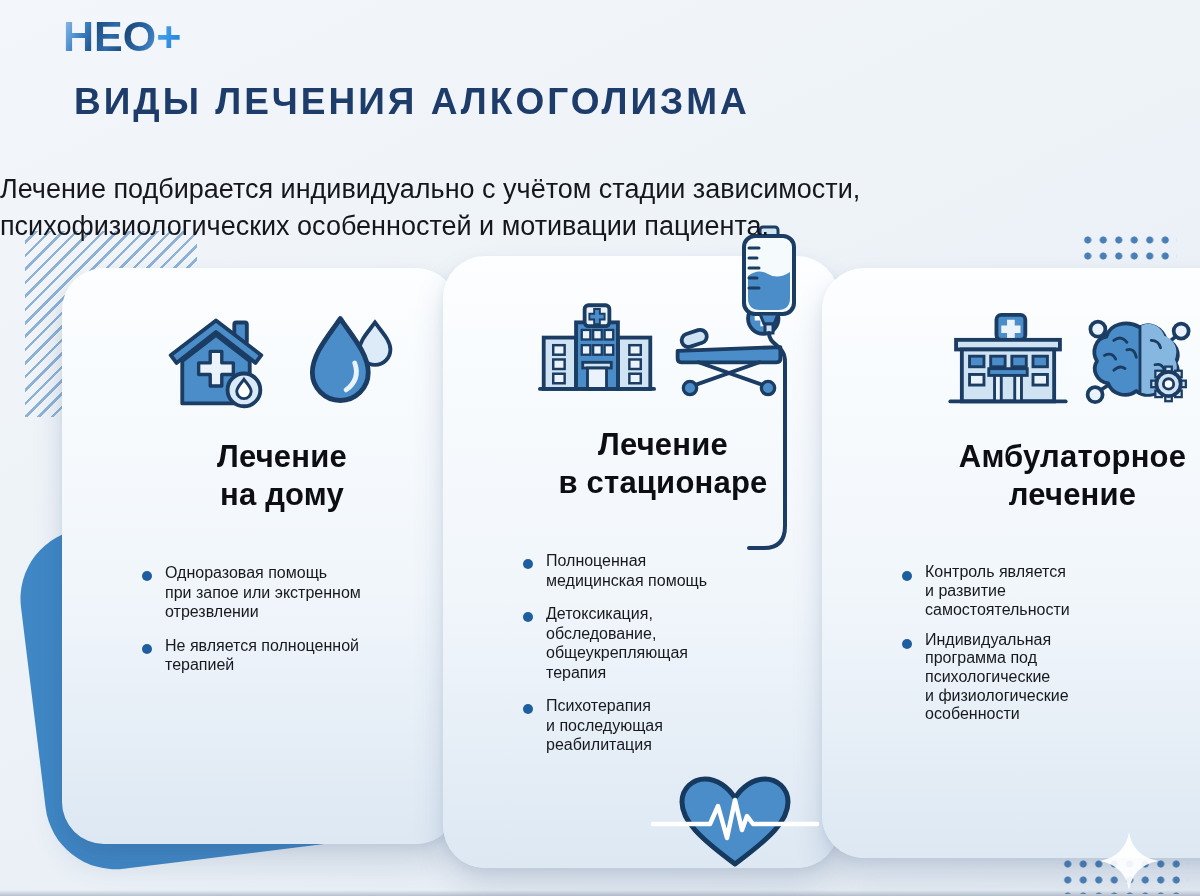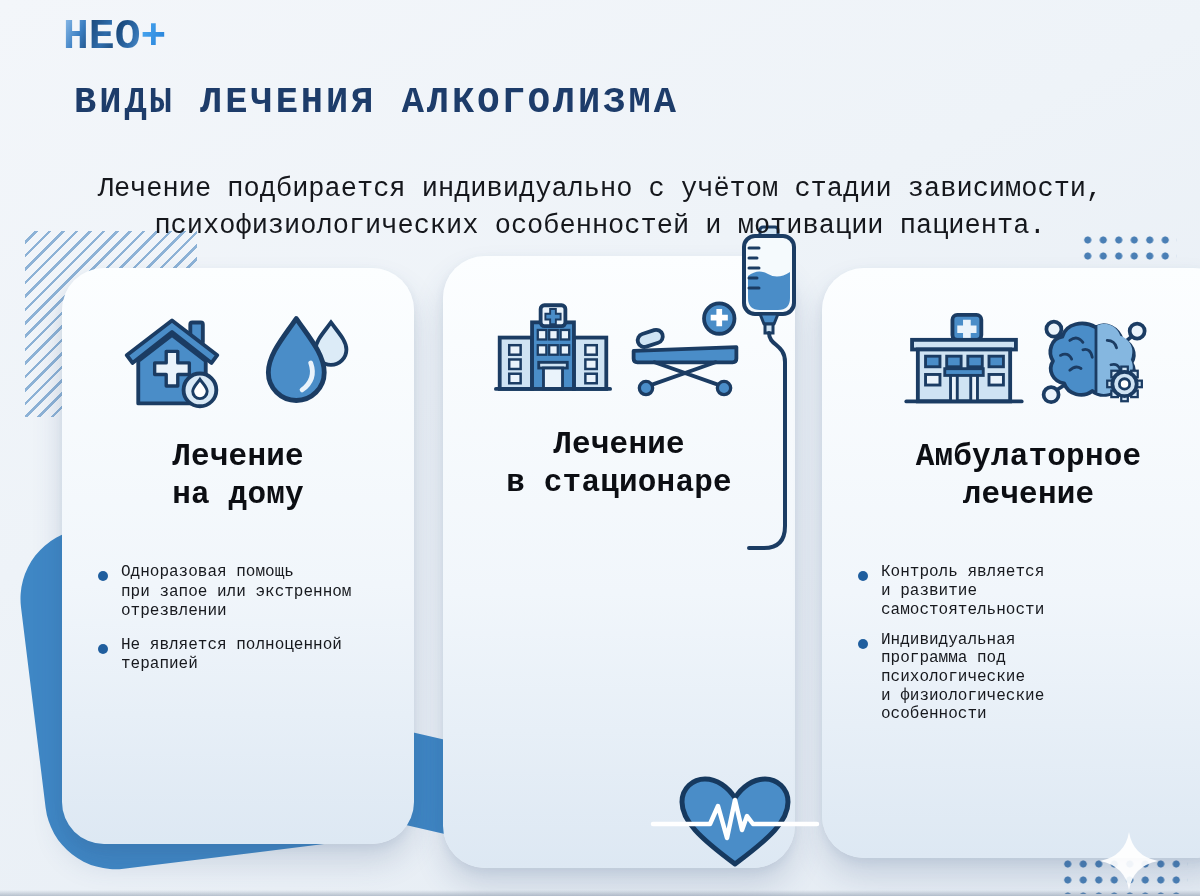--- a/index.html
+++ b/index.html
@@ -1,29 +1,29 @@
 <!DOCTYPE html>
 <html><head>
 <meta charset="utf-8">
 <style>
   html,body{margin:0;padding:0;}
   body{width:1200px;height:896px;overflow:hidden;font-family:"Liberation Sans",sans-serif;}
   .poster{position:relative;width:1200px;height:896px;overflow:hidden;
-    background:linear-gradient(155deg,#f3f6fa 0%,#eef3f8 40%,#e4ebf3 100%);font-family:Liberation Mono, monospace;}
+    background:linear-gradient(155deg,#f3f6fa 0%,#eef3f8 40%,#e4ebf3 100%);}
 
   
   .logo{position:absolute;left:63px;top:12px;font-size:43px;font-weight:900;letter-spacing:0px;z-index:5;}
   .logo .l{-webkit-background-clip:text;background-clip:text;color:transparent;display:inline-block;}
   .l0{background-image:linear-gradient(115deg,#9cc8f0 0%,#3a7ec2 55%,#16406f 100%);}
   .l1{background-image:linear-gradient(115deg,#16406f 0%,#2e6cab 55%,#173f6c 100%);}
   .l2{background-image:linear-gradient(115deg,#0f3560 0%,#2e6cab 60%,#5b9bd5 100%);}
   .l3{background-image:linear-gradient(115deg,#55b1f6 0%,#1976d2 100%);}
   .title{position:absolute;left:74px;top:56px;width:1090px;font-size:37px;font-weight:900;
     color:#1d3c6a;letter-spacing:3px;white-space:nowrap;z-index:5;}
-  .subtitle{position:absolute;left:0;right:0;top:144px;text-align:center;font-size:27px;
+  .subtitle{position:absolute;left:0;right:0;top:144px;text-align:left;font-size:27px;
     line-height:1.38;color:#15171c;white-space:pre-line;z-index:5;}
 
   
   .hatch{position:absolute;left:25px;top:231px;width:172px;height:186px;z-index:0;
     background:repeating-linear-gradient(135deg,transparent 0 7px,#8db2d6 7px 9.5px);}
   .dots{background-image:radial-gradient(circle,#4a7fb5 3.2px,transparent 3.9px);
     background-size:15.5px 16px;position:absolute;z-index:0;}
   .dots-tr{left:1080px;top:232px;width:97px;height:112px;}
   .dots-br{left:1060px;top:744px;width:128px;height:150px;}
   .shape-blue-1{position:absolute;left:32px;top:515px;width:352px;height:342px;background:#3f87c5;
@@ -32,21 +32,21 @@
     border-radius:26px;transform:rotate(13deg);z-index:1;}
   .ribbon{position:absolute;left:1122px;top:295px;width:88px;height:345px;background:#b9d3e8;
     border-radius:18px;transform:rotate(16deg);z-index:1;}
   .sparkle{position:absolute;left:1100px;top:832px;width:58px;height:58px;z-index:3;}
   .bottom-fade{position:absolute;left:0;right:0;bottom:0;height:6px;z-index:6;
     background:linear-gradient(180deg,rgba(120,135,155,0),rgba(120,135,155,.45));}
 
   
   .card{position:absolute;border-radius:42px;z-index:2;display:flex;flex-direction:column;align-items:center;
     background:linear-gradient(180deg,#fcfeff 0%,#f1f6fb 55%,#dde8f3 100%);
-    box-shadow:0 18px 30px rgba(55,85,125,.18),0 4px 10px rgba(55,85,125,.08);}
+    box-shadow:0 18px 30px rgba(55,85,125,.18),0 4px 10px rgba(55,85,125,.08);padding-left:44px;}
   #card1{left:62px;top:268px;width:352px;height:576px;}
   #card2{left:443px;top:256px;width:352px;height:612px;}
   #card3{left:822px;top:268px;width:413px;height:590px;}
   .icons-row{display:flex;align-items:center;justify-content:center;gap:26px;margin-top:38px;height:110px;}
   #card2 .icons-row,#card3 .icons-row{gap:14px;}
   .icon svg{display:block;}
   .card-title{margin-top:22px;font-size:31px;line-height:1.22;font-weight:800;color:#0c0e13;
     text-align:center;white-space:pre-line;letter-spacing:.2px;}
   .card ul{list-style:none;margin:24px 0 0;padding:0 26px 0 36px;align-self:stretch;}
   .card li{position:relative;padding-left:23px;margin-bottom:14px;font-size:16px;line-height:1.22;
@@ -144,20 +144,29 @@
           <path d="M8 54 L116 50 L116 62 Q116 66 112 66 L12 66 Q8 66 8 62 Z" fill="#4a8dc8" stroke="#1b3c63" stroke-width="4" stroke-linejoin="round"></path>
           <path d="M30 66 L98 90 M94 66 L26 90" stroke="#1b3c63" stroke-width="4" stroke-linecap="round" fill="none"></path>
           <circle cx="21" cy="93" r="7" fill="#4a8dc8" stroke="#1b3c63" stroke-width="3.5"></circle>
           <circle cx="103" cy="93" r="7" fill="#4a8dc8" stroke="#1b3c63" stroke-width="3.5"></circle>
         </svg>
       </span>
     </div>
     <h2 class="card-title">Лечение
 в стационаре</h2>
     <ul>
+      <li>Полноценная
+медицинская помощь</li>
+      <li>Детоксикация,
+обследование,
+общеукрепляющая
+терапия</li>
+      <li>Психотерапия
+и последующая
+реабилитация</li>
     </ul>
   </article>
 
   <article class="card" id="card3">
     <div class="icons-row">
       <span class="icon">
         <svg width="120" height="100" viewBox="0 0 124 104">
           <rect x="50" y="4" width="30" height="26" rx="5" fill="#4a8dc8" stroke="#1b3c63" stroke-width="4"></rect>
           <path d="M61 9 h8 v6 h6 v8 h-6 v6 h-8 v-6 h-6 v-8 h6 Z" fill="#eaf3fb"></path>
           <rect x="8" y="30" width="108" height="10" fill="#cfe3f3" stroke="#1b3c63" stroke-width="4"></rect>

